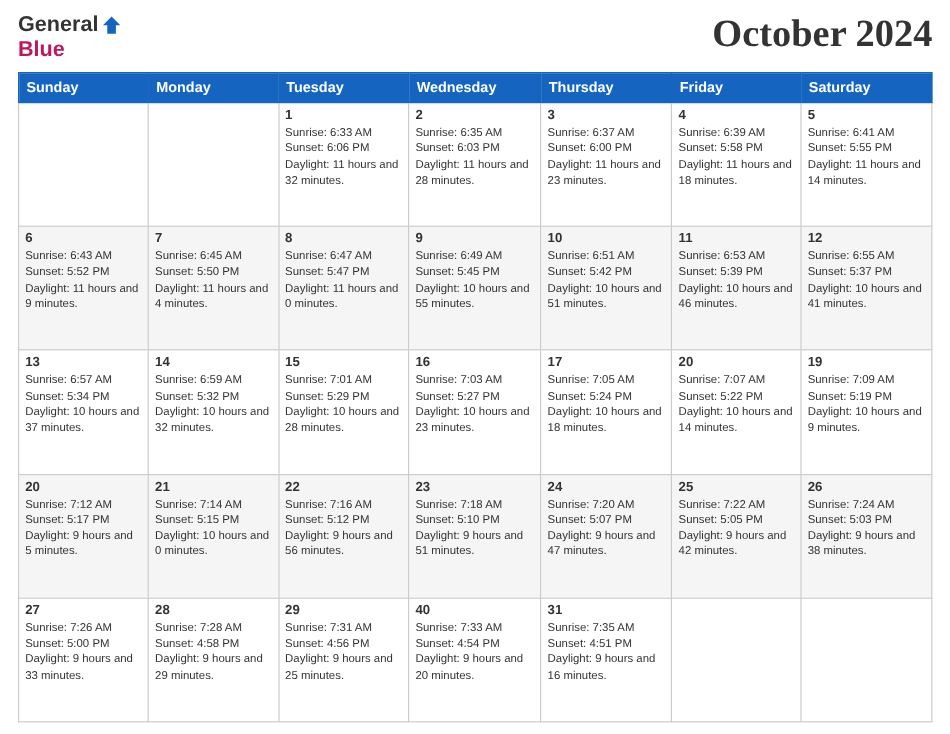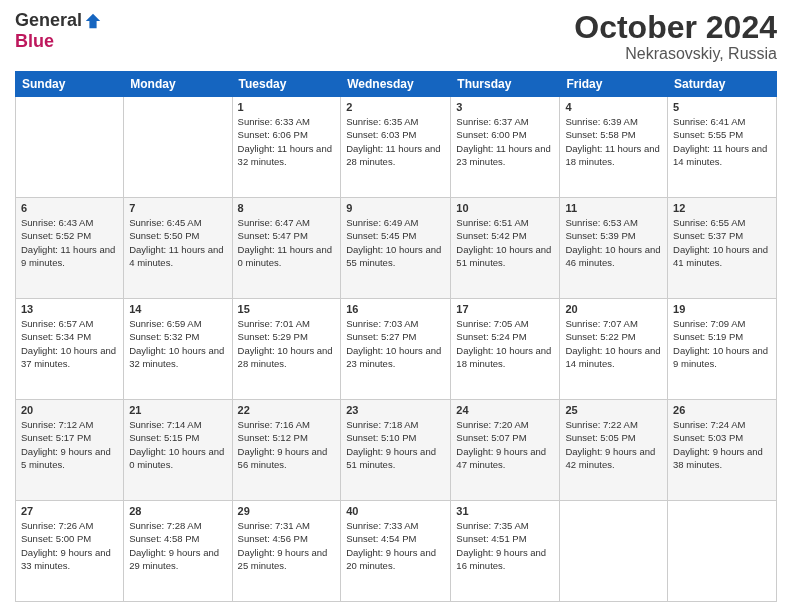--- a/index.html
+++ b/index.html
@@ -49,20 +49,21 @@
       margin-left: 2px;
     }
     .title-block {
       text-align: right;
     }
     .month-title {
       font-size: 32px;
       font-weight: bold;
       color: #333;
       line-height: 1.1;
+      font-family: Liberation Serif, serif;
     }
     .location {
       font-size: 16px;
       color: #555;
     }
     .calendar {
       width: 100%;
       border-collapse: collapse;
       flex: 1;
     }
@@ -112,21 +113,20 @@
       <div class="logo-text">
         <span class="logo-general">General</span>
         <svg class="logo-icon" viewBox="0 0 20 20">
           <polygon points="10,2 18,10 14,10 14,18 6,18 6,10 2,10" fill="#1565c0"></polygon>
         </svg>
       </div>
       <span class="logo-blue">Blue</span>
     </div>
     <div class="title-block">
       <div class="month-title">October 2024</div>
-      <div class="location">Nekrasovskiy, Russia</div>
     </div>
   </div>
 
   <table class="calendar">
     <thead>
       <tr>
       <th>Sunday</th>
           <th>Monday</th>
           <th>Tuesday</th>
           <th>Wednesday</th>

